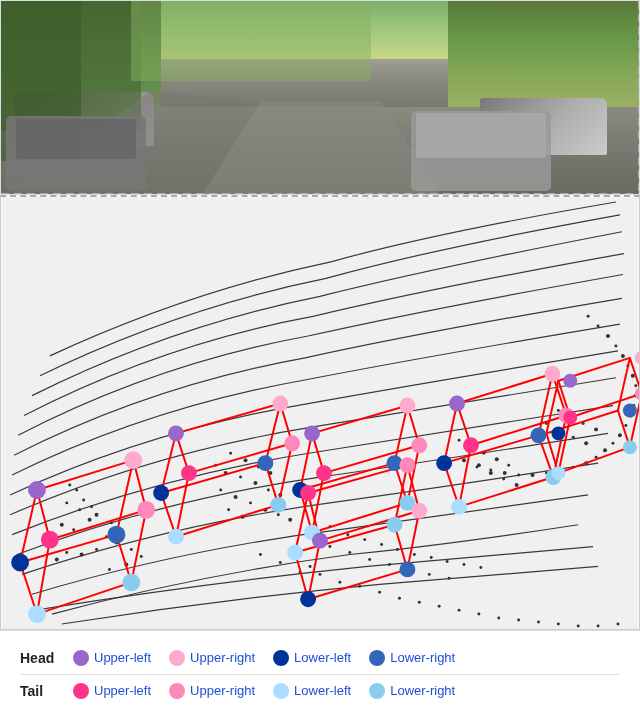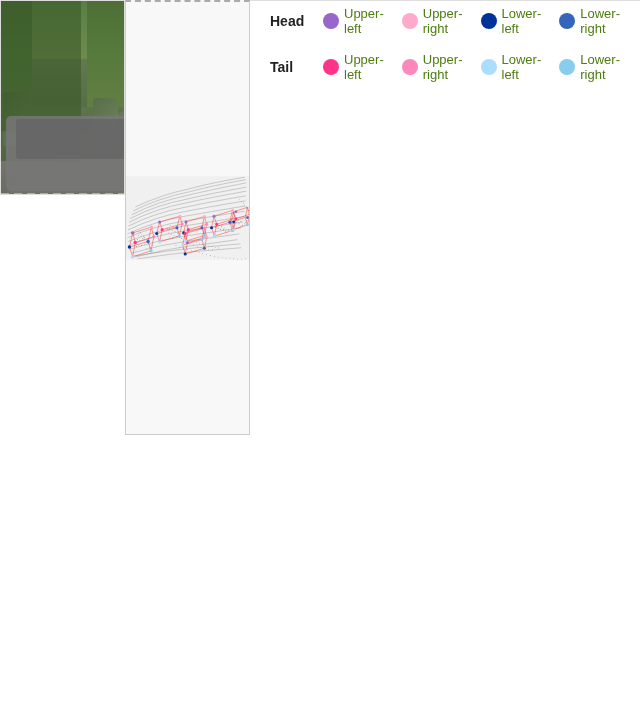--- a/index.html
+++ b/index.html
@@ -8,21 +8,21 @@
       height: 717px;
       background: #ffffff;
       font-family: Arial, sans-serif;
       overflow: hidden;
     }
 
     .main-container {
       width: 640px;
       height: 717px;
       display: flex;
-      flex-direction: row;
+      flex-direction: column;
       background: #fff;
     }
 
     .photo-section {
       width: 100%;
       height: 195px;
       background: linear-gradient(180deg, #87a85a 0%, #6b8f3e 5%, #c8b878 30%, #888 50%, #999 70%, #aaa 100%);
       position: relative;
       overflow: hidden;
       border: 1px solid #ddd;
@@ -94,21 +94,21 @@
 
     .legend-dot {
       width: 16px;
       height: 16px;
       border-radius: 50%;
       flex-shrink: 0;
     }
 
     .legend-text {
       font-size: 13px;
-      color: #4d7c0f;
+      color: #1d4ed8;
     }
 
     .legend-divider {
       width: 100%;
       height: 1px;
       background: #e0e0e0;
       margin: 2px 0;
     }
   </style>
 </head>

